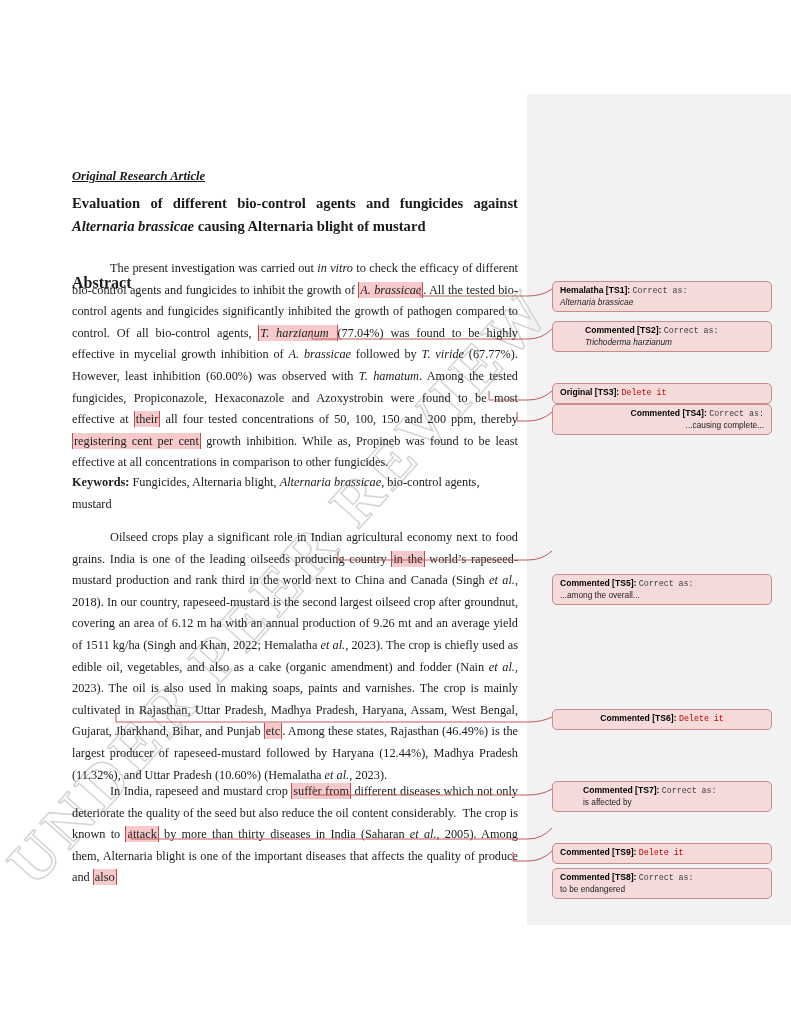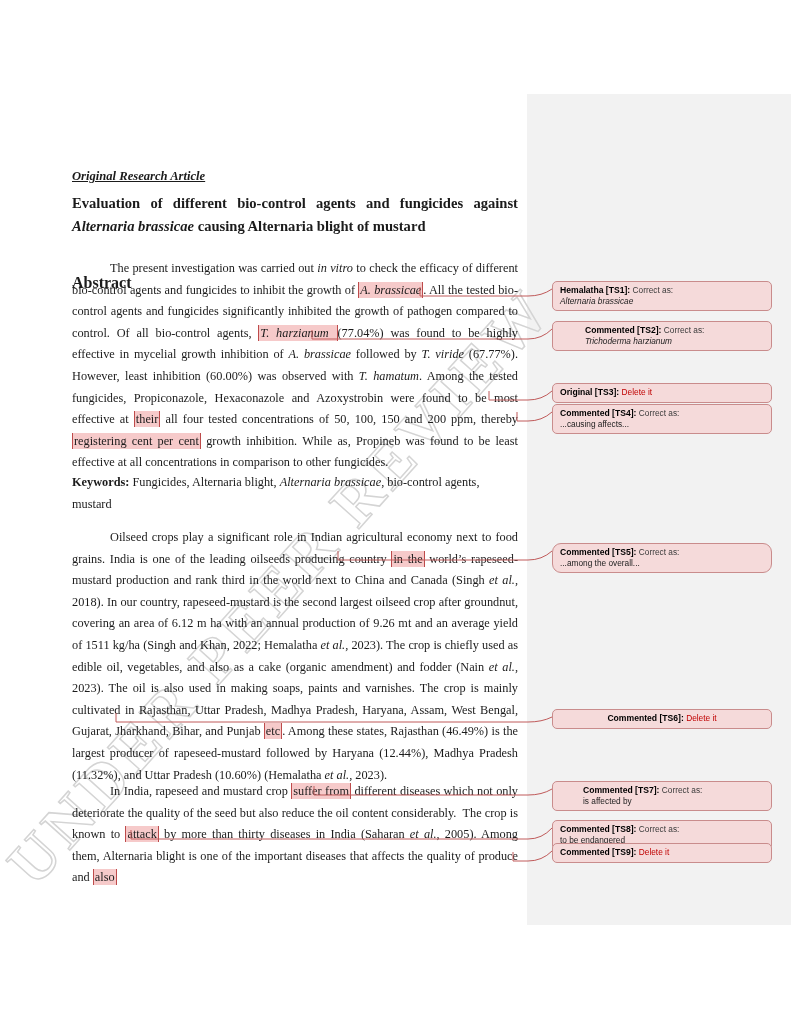--- a/index.html
+++ b/index.html
@@ -26,21 +26,21 @@
   .seg-b{font-weight:bold;}
   .seg-bi{font-weight:bold;font-style:italic;}
   .seg-hl,.seg-ihl{background:#f6caca;border-left:1px solid #bd4b4b;border-right:1px solid #bd4b4b;padding:1px 1px;}
   .seg-ihl{font-style:italic;}
   
   .comment-box{position:absolute;left:552px;width:220px;box-sizing:border-box;
                background:#f5dada;border:1px solid #c98c8c;border-radius:5px;
                padding:3px 7px 4px 7px;font-family:"Liberation Sans",sans-serif;
                font-size:8.3px;line-height:10.5px;color:#222;}
   .comment-label{font-weight:bold;font-size:8.6px;color:#000;}
-  .comment-action{color:#3a3a3a;}
+  .comment-action{color:#3a3a3a;font-family:Liberation Mono, monospace;}
   .comment-action.red{color:#c00000;}
   .comment-detail{display:block;color:#222;}
   .comment-detail.italic{font-style:italic;}
   
   svg.overlay{position:absolute;left:0;top:0;width:791px;height:1024px;pointer-events:none;}
   path.connector{stroke:#c05a5a;stroke-width:1;fill:none;}
   text.watermark{fill:none;stroke:#d4d4d4;stroke-width:1.5px;
                  font-family:"Liberation Serif",serif;font-weight:bold;
                  font-size:62px;letter-spacing:6px;}
 </style>
@@ -91,41 +91,41 @@
       <div class="comment-box" style="top: 321px; padding-left: 32px;">
       <span class="comment-label">Commented [TS2]: </span>
       <span class="comment-action">Correct as:</span>
       <span class="comment-detail italic">Trichoderma harzianum</span>
     </div>
       <div class="comment-box" style="top: 383px;">
       <span class="comment-label">Original [TS3]: </span>
       <span class="comment-action red">Delete it</span>
       
     </div>
-      <div class="comment-box" style="top: 404px;">
+      <div class="comment-box" style="top: 404px; text-align: right;">
       <span class="comment-label">Commented [TS4]: </span>
       <span class="comment-action">Correct as:</span>
-      <span class="comment-detail">...causing affects...</span>
+      <span class="comment-detail">...causing complete...</span>
     </div>
-      <div class="comment-box" style="top: 543px; border-radius: 9px;">
+      <div class="comment-box" style="top: 574px;">
       <span class="comment-label">Commented [TS5]: </span>
       <span class="comment-action">Correct as:</span>
       <span class="comment-detail">...among the overall...</span>
     </div>
       <div class="comment-box" style="top: 709px; text-align: center;">
       <span class="comment-label">Commented [TS6]: </span>
       <span class="comment-action red">Delete it</span>
       
     </div>
       <div class="comment-box" style="top: 781px; padding-left: 30px;">
       <span class="comment-label">Commented [TS7]: </span>
       <span class="comment-action">Correct as:</span>
       <span class="comment-detail">is affected by</span>
     </div>
-      <div class="comment-box" style="top: 820px;">
+      <div class="comment-box" style="top: 868px;">
       <span class="comment-label">Commented [TS8]: </span>
       <span class="comment-action">Correct as:</span>
       <span class="comment-detail">to be endangered</span>
     </div>
       <div class="comment-box" style="top: 843px;">
       <span class="comment-label">Commented [TS9]: </span>
       <span class="comment-action red">Delete it</span>
       
     </div>
     </div>

